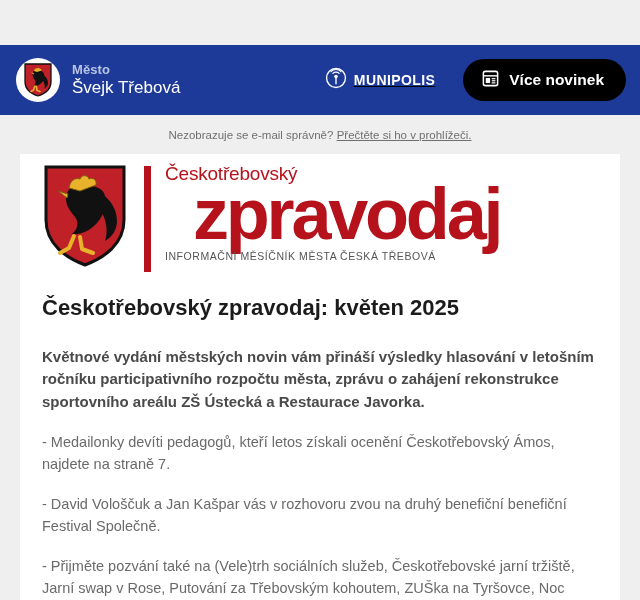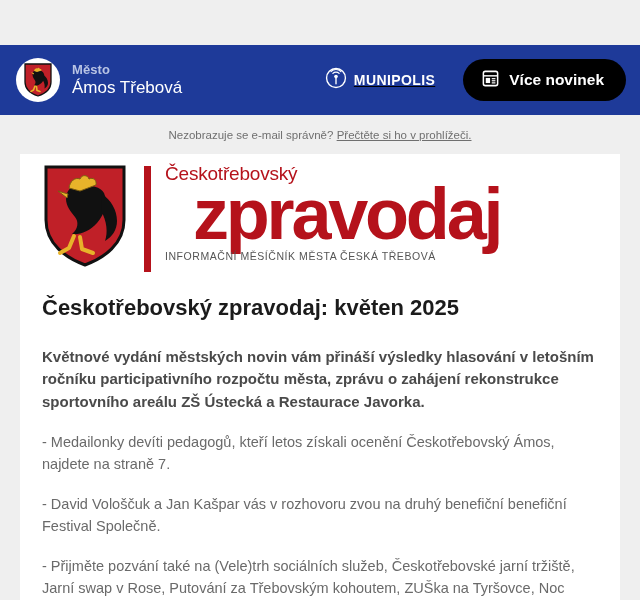--- a/index.html
+++ b/index.html
@@ -194,21 +194,21 @@
           <path d="M14 7 C11 7 9.5 9 9.5 11.5 C9.5 14 11 16 12 17.5 C13 19 12.5 21 11 22.5 C13.5 23 16.5 22 18.5 20 C21 17.6 22 14 21 11 C20.2 8.6 17.5 7 14 7 Z" fill="#111111"></path>
           <path d="M20.5 12 C23 13.5 25 16.5 25 20 C25 22.5 23.5 24.5 21.5 25.5 C22 23 21.5 20 20 17.5 Z" fill="#111111"></path>
           <path d="M11 8 C11.5 6 13 5 14.5 5.5 C15 4.5 16.5 4.7 16.8 6 C17.8 5.6 18.8 6.4 18.5 7.5 L14 9 Z" fill="#e8b32a"></path>
           <path d="M11 10 L8 9.5 L10.5 11.5 Z" fill="#e8b32a"></path>
           <path d="M12 23 L10.5 27 L8 28.5 M13.5 23.5 L14 27.5 L17 28.5" stroke="#e8b32a" stroke-width="1.6" fill="none" stroke-linecap="round"></path>
         </svg>
       </span>
     </div>
     <div class="brand-text">
       <span class="brand-kicker">Město</span>
-      <span class="brand-name">Ámos Třebová</span>
+      <span class="brand-name">Švejk Třebová</span>
     </div>
   </div>
 
   <div class="appbar-right">
 
     <div class="munipolis">
       <span>
         <svg width="22" height="22" viewBox="0 0 24 24" aria-hidden="true">
           <circle cx="12" cy="12" r="10.3" fill="none" stroke="#ffffff" stroke-width="1.5"></circle>
           <circle cx="12" cy="10.4" r="2" fill="#ffffff"></circle>

